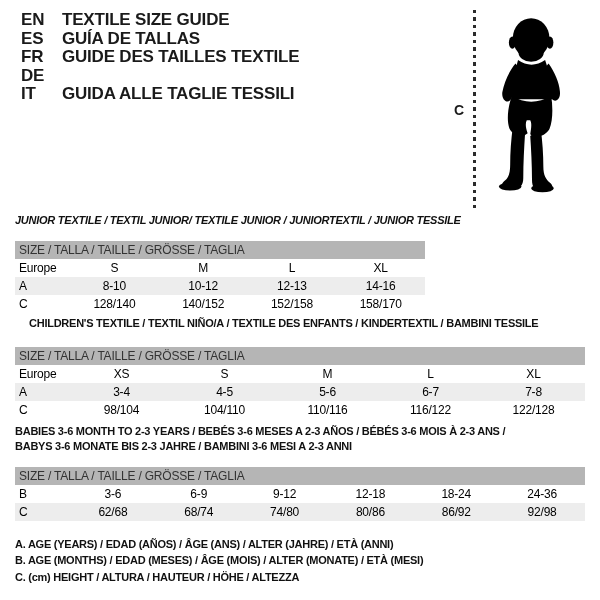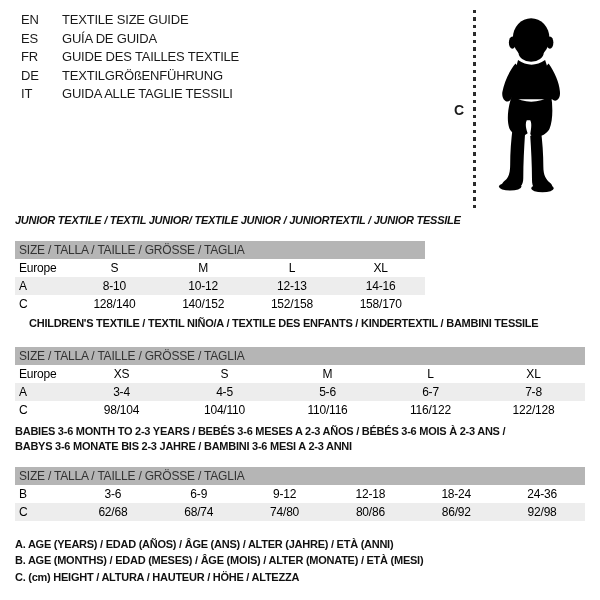--- a/index.html
+++ b/index.html
@@ -7,21 +7,21 @@
     width: 600px; height: 600px;
     background: #ffffff;
     font-family: "Liberation Sans", sans-serif;
     color: #1a1a1a;
     overflow: hidden;
   }
   .canvas { position: relative; width: 600px; height: 600px; }
 
   
   .languages { position: absolute; left: 21px; top: 11px; }
-  .lang-row  { display: flex; font-weight: 400; font-size: 13px; line-height: 18.5px; letter-spacing: -0.2px; }
+  .lang-row  { display: flex; font-weight: 700; font-size: 17px; line-height: 18.5px; letter-spacing: -0.2px; }
   .lang-code { width: 41px; }
 
   
   .figure { position: absolute; left: 440px; top: 2px; width: 158px; height: 213px; }
   .dash-line {
     position: absolute; left: 33px; top: 8px; height: 198px; width: 2.5px;
     background: repeating-linear-gradient(to bottom, #2b2b2b 0 3.5px, transparent 3.5px 7.5px);
   }
   .measure-c { position: absolute; left: 14px; top: 100px; font-weight: 700; font-size: 14px; }
   .silhouette { position: absolute; left: 44px; top: 5px; width: 96px; height: 203px; }
@@ -59,29 +59,28 @@
 
 <div class="canvas">
 
   <div class="languages">
     <div class="lang-row">
       <span class="lang-code">EN</span>
       <span>TEXTILE SIZE GUIDE</span>
     </div>
     <div class="lang-row">
       <span class="lang-code">ES</span>
-      <span>GUÍA DE GUIDA</span>
+      <span>GUÍA DE TALLAS</span>
     </div>
     <div class="lang-row">
       <span class="lang-code">FR</span>
       <span>GUIDE DES TAILLES TEXTILE</span>
     </div>
     <div class="lang-row">
       <span class="lang-code">DE</span>
-      <span>TEXTILGRÖßENFÜHRUNG</span>
     </div>
     <div class="lang-row">
       <span class="lang-code">IT</span>
       <span>GUIDA ALLE TAGLIE TESSILI</span>
     </div>
   </div>
 
   <div class="figure">
     <span class="measure-c">C</span>
     <div class="dash-line"></div>

